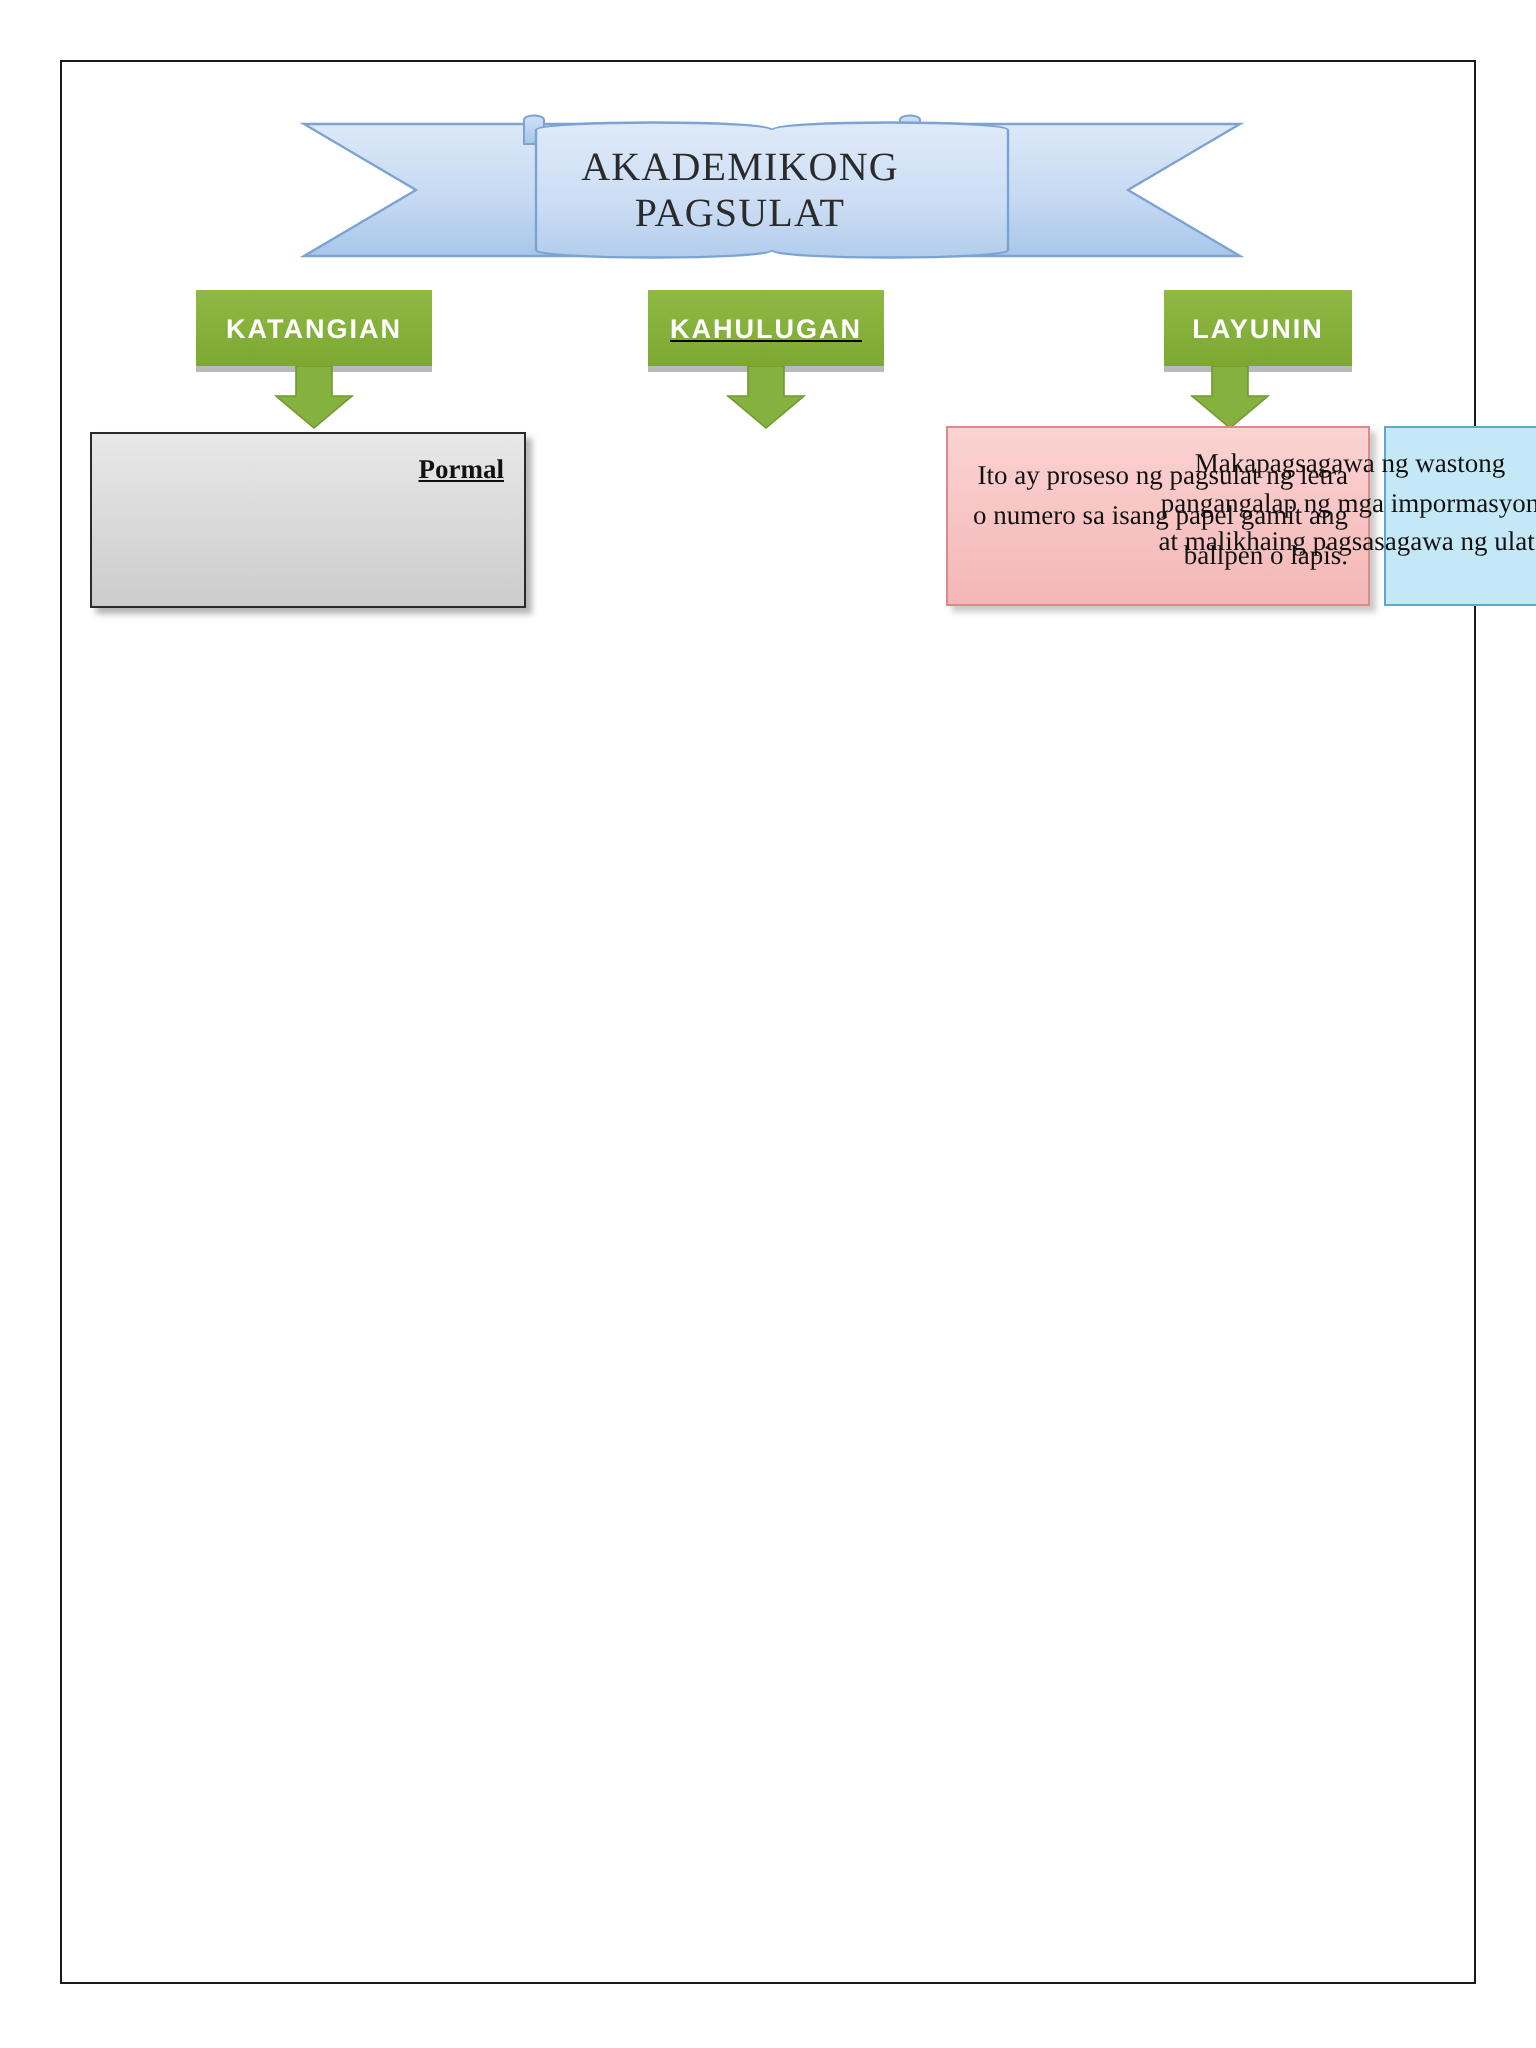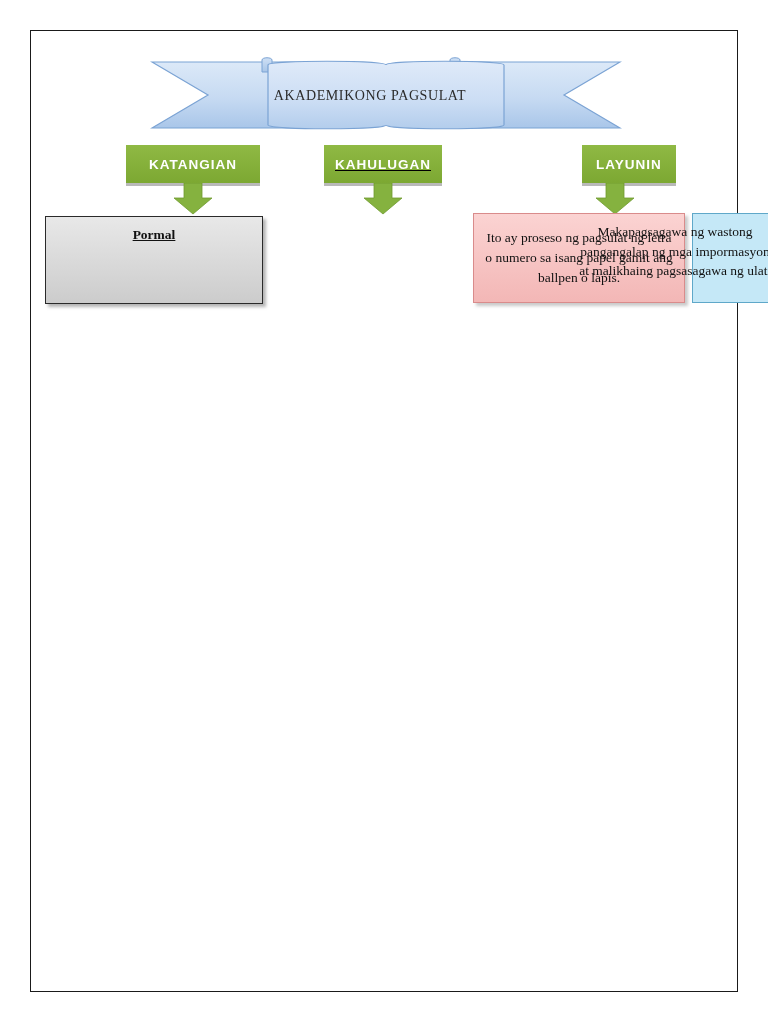--- a/index.html
+++ b/index.html
@@ -39,21 +39,21 @@
   #ribbon-title {
     position: absolute;
     left: 268px;
     top: 60px;
     width: 204px;
     height: 72px;
     display: flex;
     align-items: center;
     justify-content: center;
     font-family: "Liberation Serif", serif;
-    font-size: 14px;
+    font-size: 20px;
     letter-spacing: 0.6px;
     color: #2b2b2b;
     text-align: center;
   }
 
   
   .cat-group { position: absolute; }
   .cat-box {
     position: relative;
     background: linear-gradient(to bottom, #8fb944 0%, #7ca832 100%);
@@ -82,21 +82,21 @@
   .cat-arrow svg { display: block; }
 
   
   .content-box {
     position: absolute;
     box-sizing: border-box;
     font-family: "Liberation Serif", serif;
     font-size: 13.5px;
     line-height: 1.5;
     color: #111111;
-    text-align: center;
+    text-align: right;
     padding: 8px 10px;
   }
   #box-katangian {
     left: 45px;
     top: 216px;
     width: 218px;
     height: 88px;
     background: linear-gradient(to bottom, #e8e8e8 0%, #cccccc 100%);
     border: 1px solid #2a2a2a;
     box-shadow: 3px 3px 3px rgba(120,120,120,0.55);
@@ -175,21 +175,21 @@
     <path d="M112,4 C112,1 122,1 122,4 L122,16 L112,16 Z" fill="url(#tabGrad)" stroke="#7ba3d4" stroke-width="1"></path>
 
     <path d="M300,4 C300,1 310,1 310,4 L310,16 L300,16 Z" fill="url(#tabGrad)" stroke="#7ba3d4" stroke-width="1"></path>
 
     <path d="M118,9 C118,4 236,4 236,9 C236,4 354,4 354,9
              L354,69 C354,74 236,74 236,69 C236,74 118,74 118,69 Z" fill="url(#panelGrad)" stroke="#7ba3d4" stroke-width="1.2"></path>
   </svg>
 </div>
 <div id="ribbon-title">AKADEMIKONG PAGSULAT</div>
 
-<div class="cat-group" style="left:98px; top:145px; width:134px;margin-left:28px;">
+<div class="cat-group" style="left:98px; top:145px; width:118px;">
   <div class="cat-box">
     <span class="cat-label">KATANGIAN</span>
   </div>
   <div class="cat-arrow">
     <svg width="44" height="32" viewBox="0 0 44 32" xmlns="http://www.w3.org/2000/svg">
       <path d="M13,0 L31,0 L31,15 L41,15 L22,31 L3,15 L13,15 Z" fill="#85b23f" stroke="#6f9a2f" stroke-width="0.8"></path>
     </svg>
   </div>
 </div>
 

